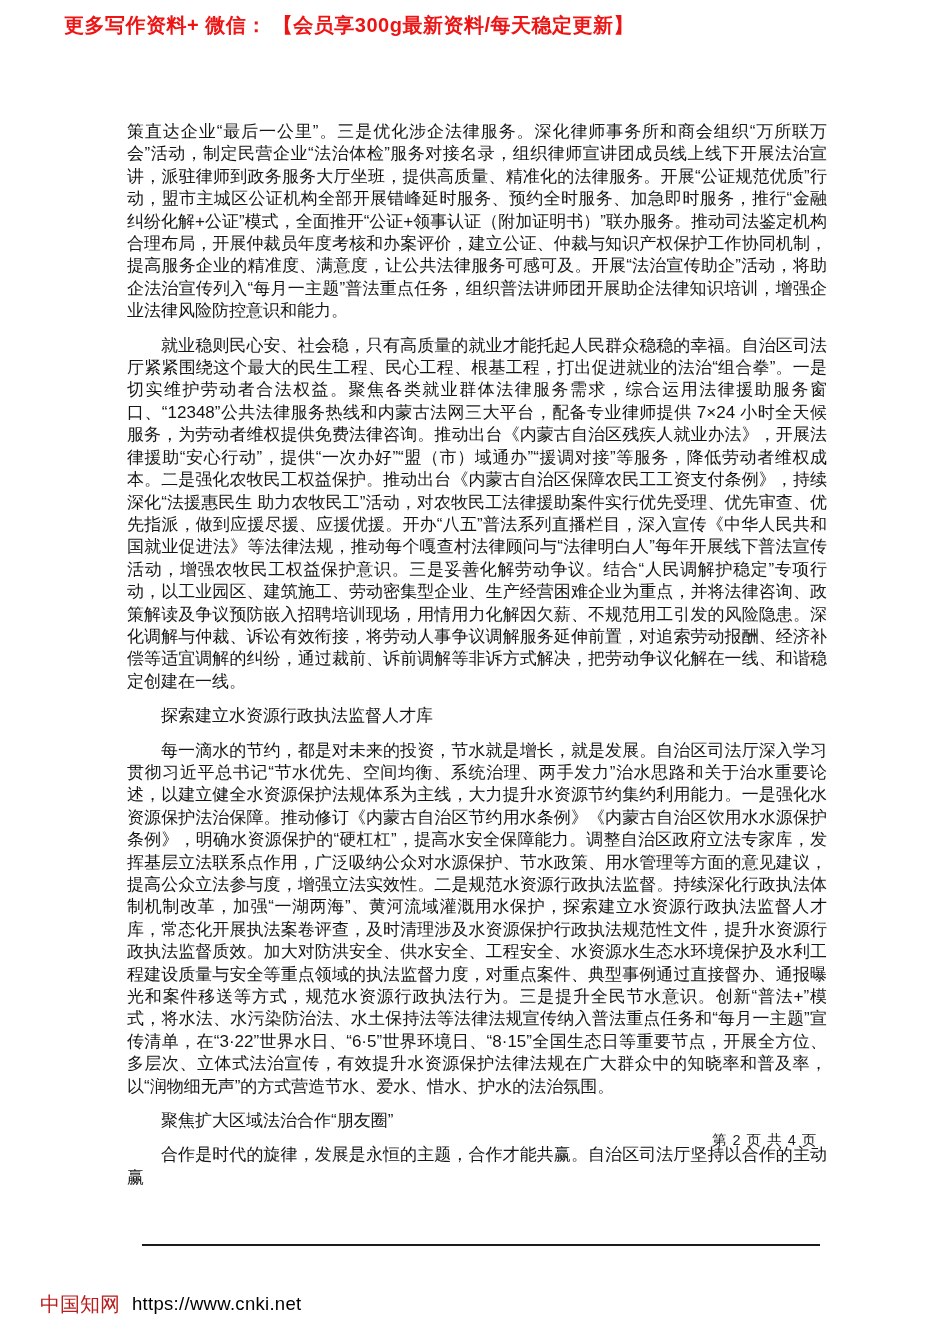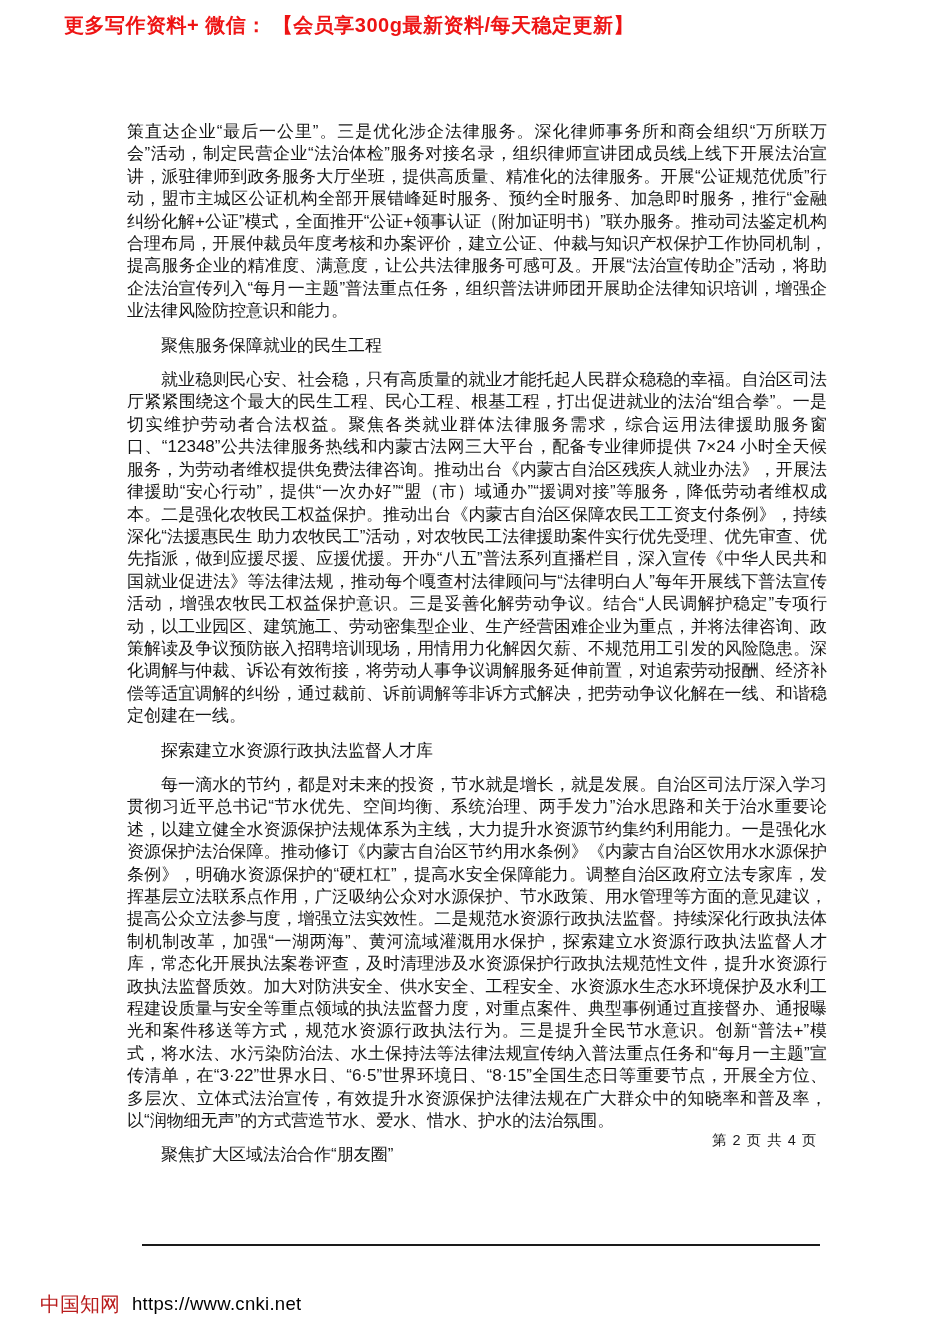--- a/index.html
+++ b/index.html
@@ -68,25 +68,25 @@
 </style>
 </head>
 <body>
 
 <div class="page">
 
   <div class="promo-banner" style="color: rgb(238, 20, 20);">更多写作资料+ 微信： 【会员享300g最新资料/每天稳定更新】</div>
 
   <div class="doc-body">
       <p>策直达企业“最后一公里”。三是优化涉企法律服务。深化律师事务所和商会组织“万所联万会”活动，制定民营企业“法治体检”服务对接名录，组织律师宣讲团成员线上线下开展法治宣讲，派驻律师到政务服务大厅坐班，提供高质量、精准化的法律服务。开展“公证规范优质”行动，盟市主城区公证机构全部开展错峰延时服务、预约全时服务、加急即时服务，推行“金融纠纷化解+公证”模式，全面推开“公证+领事认证（附加证明书）”联办服务。推动司法鉴定机构合理布局，开展仲裁员年度考核和办案评价，建立公证、仲裁与知识产权保护工作协同机制，提高服务企业的精准度、满意度，让公共法律服务可感可及。开展“法治宣传助企”活动，将助企法治宣传列入“每月一主题”普法重点任务，组织普法讲师团开展助企法律知识培训，增强企业法律风险防控意识和能力。</p>
-      <p class="indent">聚焦服务保障就业的民生工程</p>
       <p class="indent">就业稳则民心安、社会稳，只有高质量的就业才能托起人民群众稳稳的幸福。自治区司法厅紧紧围绕这个最大的民生工程、民心工程、根基工程，打出促进就业的法治“组合拳”。一是切实维护劳动者合法权益。聚焦各类就业群体法律服务需求，综合运用法律援助服务窗口、“12348”公共法律服务热线和内蒙古法网三大平台，配备专业律师提供 7×24 小时全天候服务，为劳动者维权提供免费法律咨询。推动出台《内蒙古自治区残疾人就业办法》，开展法律援助“安心行动”，提供“一次办好”“盟（市）域通办”“援调对接”等服务，降低劳动者维权成本。二是强化农牧民工权益保护。推动出台《内蒙古自治区保障农民工工资支付条例》，持续深化“法援惠民生 助力农牧民工”活动，对农牧民工法律援助案件实行优先受理、优先审查、优先指派，做到应援尽援、应援优援。开办“八五”普法系列直播栏目，深入宣传《中华人民共和国就业促进法》等法律法规，推动每个嘎查村法律顾问与“法律明白人”每年开展线下普法宣传活动，增强农牧民工权益保护意识。三是妥善化解劳动争议。结合“人民调解护稳定”专项行动，以工业园区、建筑施工、劳动密集型企业、生产经营困难企业为重点，并将法律咨询、政策解读及争议预防嵌入招聘培训现场，用情用力化解因欠薪、不规范用工引发的风险隐患。深化调解与仲裁、诉讼有效衔接，将劳动人事争议调解服务延伸前置，对追索劳动报酬、经济补偿等适宜调解的纠纷，通过裁前、诉前调解等非诉方式解决，把劳动争议化解在一线、和谐稳定创建在一线。</p>
       <p class="indent">探索建立水资源行政执法监督人才库</p>
       <p class="indent">每一滴水的节约，都是对未来的投资，节水就是增长，就是发展。自治区司法厅深入学习贯彻习近平总书记“节水优先、空间均衡、系统治理、两手发力”治水思路和关于治水重要论述，以建立健全水资源保护法规体系为主线，大力提升水资源节约集约利用能力。一是强化水资源保护法治保障。推动修订《内蒙古自治区节约用水条例》《内蒙古自治区饮用水水源保护条例》，明确水资源保护的“硬杠杠”，提高水安全保障能力。调整自治区政府立法专家库，发挥基层立法联系点作用，广泛吸纳公众对水源保护、节水政策、用水管理等方面的意见建议，提高公众立法参与度，增强立法实效性。二是规范水资源行政执法监督。持续深化行政执法体制机制改革，加强“一湖两海”、黄河流域灌溉用水保护，探索建立水资源行政执法监督人才库，常态化开展执法案卷评查，及时清理涉及水资源保护行政执法规范性文件，提升水资源行政执法监督质效。加大对防洪安全、供水安全、工程安全、水资源水生态水环境保护及水利工程建设质量与安全等重点领域的执法监督力度，对重点案件、典型事例通过直接督办、通报曝光和案件移送等方式，规范水资源行政执法行为。三是提升全民节水意识。创新“普法+”模式，将水法、水污染防治法、水土保持法等法律法规宣传纳入普法重点任务和“每月一主题”宣传清单，在“3·22”世界水日、“6·5”世界环境日、“8·15”全国生态日等重要节点，开展全方位、多层次、立体式法治宣传，有效提升水资源保护法律法规在广大群众中的知晓率和普及率，以“润物细无声”的方式营造节水、爱水、惜水、护水的法治氛围。</p>
       <p class="indent">聚焦扩大区域法治合作“朋友圈”</p>
+      <p class="indent">合作是时代的旋律，发展是永恒的主题，合作才能共赢。自治区司法厅坚持以合作的主动赢</p>
     </div>
 
   <div class="page-indicator">第 2 页 共 4 页</div>
 
   <div class="divider-line"></div>
 
   <div class="footer-brand">中国知网</div>
 
   <div class="footer-url">https://www.cnki.net</div>
 

